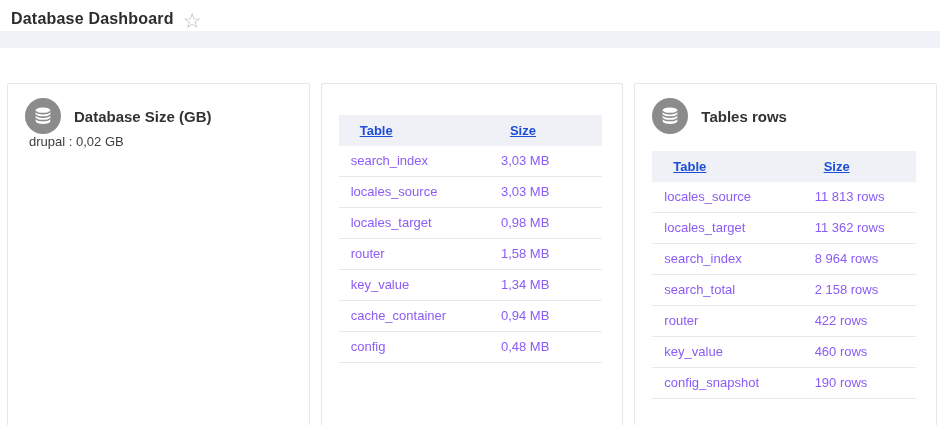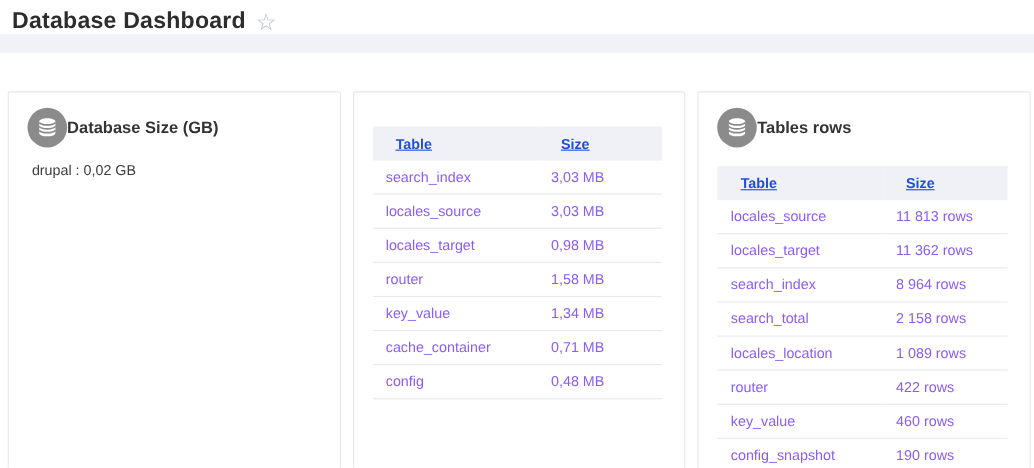--- a/index.html
+++ b/index.html
@@ -12,21 +12,21 @@
   }
   .page-header {
     background: #fff;
     padding: 7px 11px 0 11px;
     height: 31px;
     display: flex;
     align-items: center;
     gap: 9px;
   }
   .page-title {
-    font-size: 21px;
+    font-size: 16px;
     font-weight: bold;
     color: var(--title-text, #2d2d2d);
     letter-spacing: 0.2px;
   }
   .favorite-star {
     font-size: 21px;
     line-height: 1;
     color: var(--star-color, #b4bac3);
     cursor: pointer;
     margin-top: 2px;
@@ -45,37 +45,37 @@
   .card {
     flex: 1 1 0;
     background: #fff;
     border: 1px solid var(--card-border, #e6e6e6);
     border-radius: 2px;
     padding: 14px 20px 18px 17px;
   }
   .card-header {
     display: flex;
     align-items: center;
+    gap: 13px;
   }
   .db-icon {
     width: 36px; height: 36px;
     border-radius: 50%;
     background: var(--icon-bg, #8b8b8b);
     display: flex;
     align-items: center;
     justify-content: center;
     flex: 0 0 auto;
   }
   .card-title {
     font-size: 15px;
     font-weight: bold;
     color: #333;
   }
   .card-value-text {
-    margin-top: 13px;
     margin-left: 4px;
     font-size: 13px;
     color: #3d3d3d;
   }
   table.data-table {
     width: 100%;
     border-collapse: collapse;
     margin-top: 17px;
     font-size: 13px;
     table-layout: fixed;
@@ -155,21 +155,21 @@
           </tr>
 
 
           <tr>
             <td>key_value</td>
             <td>1,34 MB</td>
           </tr>
 
           <tr>
             <td>cache_container</td>
-            <td>0,71 MB</td>
+            <td>0,94 MB</td>
           </tr>
 
           <tr>
             <td>config</td>
             <td>0,48 MB</td>
           </tr>
 
         </tbody>
     </table>
   </div>
@@ -208,24 +208,20 @@
           <tr>
             <td>search_index</td>
             <td>8 964 rows</td>
           </tr>
 
           <tr>
             <td>search_total</td>
             <td>2 158 rows</td>
           </tr>
 
-          <tr>
-            <td>locales_location</td>
-            <td>1 089 rows</td>
-          </tr>
 
           <tr>
             <td>router</td>
             <td>422 rows</td>
           </tr>
 
           <tr>
             <td>key_value</td>
             <td>460 rows</td>
           </tr>

